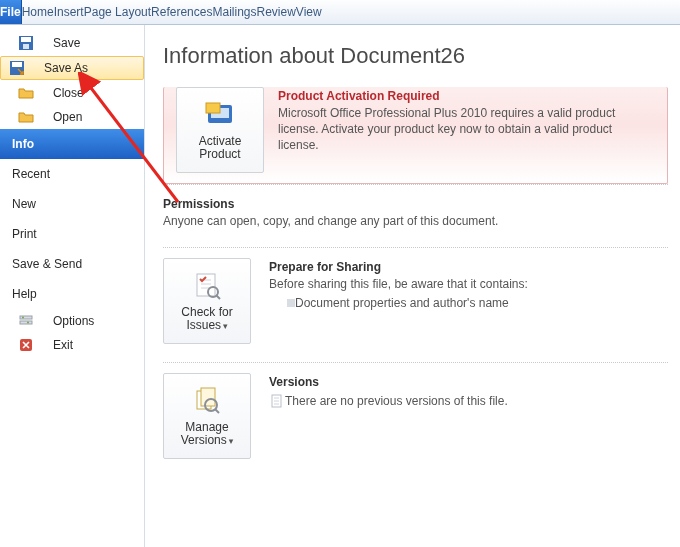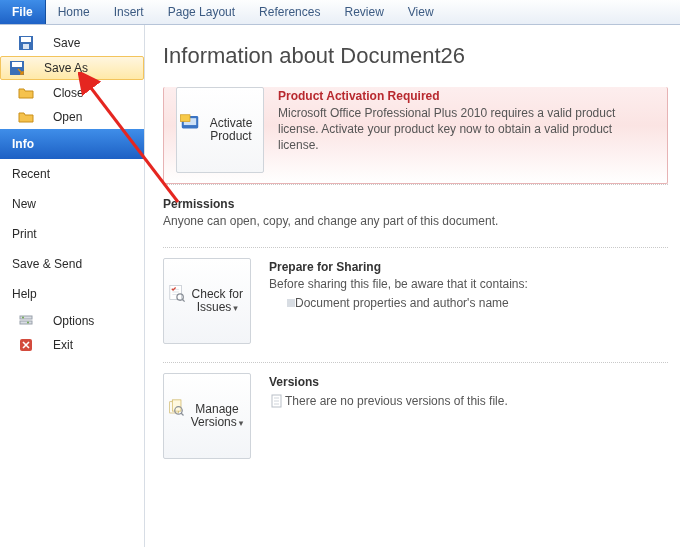--- a/index.html
+++ b/index.html
@@ -1,35 +1,35 @@
 <!DOCTYPE html>
 <html><head>
 <meta charset="utf-8">
 <style>
   html,body{margin:0;padding:0;font-family:"Segoe UI",Tahoma,sans-serif;font-size:12px;color:#333;background:#fff}
   .app{width:680px;height:547px;position:relative;overflow:hidden}
   
   .ribbon{height:24px;display:flex;align-items:stretch;border-bottom:1px solid #b6c4d8;background:linear-gradient(#fdfefe,#e9eff7)}
-  .tab{padding:0 12px;display:flex;align-items:center;color:#3b5a82;cursor:pointer}
+  .tab{padding:0 0;display:flex;align-items:center;color:#3b5a82;cursor:pointer}
   .tab.active{background:linear-gradient(#3e8de8,#1e62c6);color:#fff;font-weight:bold;border-right:1px solid #154f9e}
   
   .body{display:flex;height:calc(100% - 24px)}
   .sidebar{width:144px;background:#fff;border-right:1px solid #d7dde5;display:flex;flex-direction:column;padding-top:6px}
   .sb-item{display:flex;align-items:center;gap:19px;height:24px;padding:0 10px 0 18px;color:#2a2a2a;cursor:pointer}
   .sb-item.boxed{border:1px solid #f3c45c;background:linear-gradient(#fff6df,#ffe9a8);border-radius:2px;margin:1px 0;padding-left:8px;height:22px}
   .sb-item.sel{background:linear-gradient(#3f8ee9,#1d60c4);color:#fff;height:30px;padding-left:12px;font-weight:600}
   .sb-item.plain{height:30px;padding-left:12px}
   .ico{width:16px;height:16px;display:inline-flex;align-items:center;justify-content:center}
   .ico svg{width:16px;height:16px}
   
   .content{flex:1;padding:14px 12px 0 18px;overflow:auto}
   .page-title{font-size:22px;color:#4a4a4a;margin:4px 0 18px 0;font-weight:normal}
   .section{display:flex;gap:18px;padding:10px 0 18px 0;border-top:1px dotted #c9c9c9}
   .section.first{border-top:none;padding-top:0}
-  .bigbtn{width:82px;min-height:72px;border:1px solid #cfd4da;border-radius:2px;background:linear-gradient(#ffffff,#f3f5f8);display:flex;flex-direction:row;align-items:center;justify-content:center;padding:6px 2px;text-align:center;color:#333;cursor:pointer}
+  .bigbtn{width:82px;min-height:72px;border:1px solid #cfd4da;border-radius:2px;background:linear-gradient(#ffffff,#f3f5f8);display:flex;flex-direction:column;align-items:center;justify-content:center;padding:6px 2px;text-align:center;color:#333;cursor:pointer}
   .bigbtn .bicon{width:32px;height:32px;margin-bottom:4px}
   .bigbtn .blabel{line-height:13px}
   .bigbtn .caret{font-size:9px;color:#555;margin-left:2px}
   .sec-body{flex:1;padding-top:2px}
   .sec-title{font-weight:bold;color:#333;margin-bottom:2px}
   .sec-title.red{color:#b8292f}
   .sec-text{color:#555;line-height:16px}
   .activation{border:1px solid #e7b3b4;border-radius:2px;background:linear-gradient(#fdeeee 0%,#fbe4e3 40%,#fff 100%);padding:10px 12px;display:flex;gap:14px}
   .activation .bigbtn{background:linear-gradient(#ffffff,#f5f6f8)}
   .bullet-row{display:flex;align-items:center;margin-top:4px;color:#555}
@@ -42,20 +42,21 @@
 </head>
 <body>
 <div class="app">
 
 <div class="ribbon">
   <div class="tab active">File</div>
   <div class="tab">Home</div>
   <div class="tab">Insert</div>
   <div class="tab">Page Layout</div>
   <div class="tab">References</div>
+  <div class="tab">Mailings</div>
   <div class="tab">Review</div>
   <div class="tab">View</div>
 </div>
 
 <div class="body">
 
   <div class="sidebar">
     <div class="sb-item">
       <span class="ico">
             <svg viewBox="0 0 16 16">

